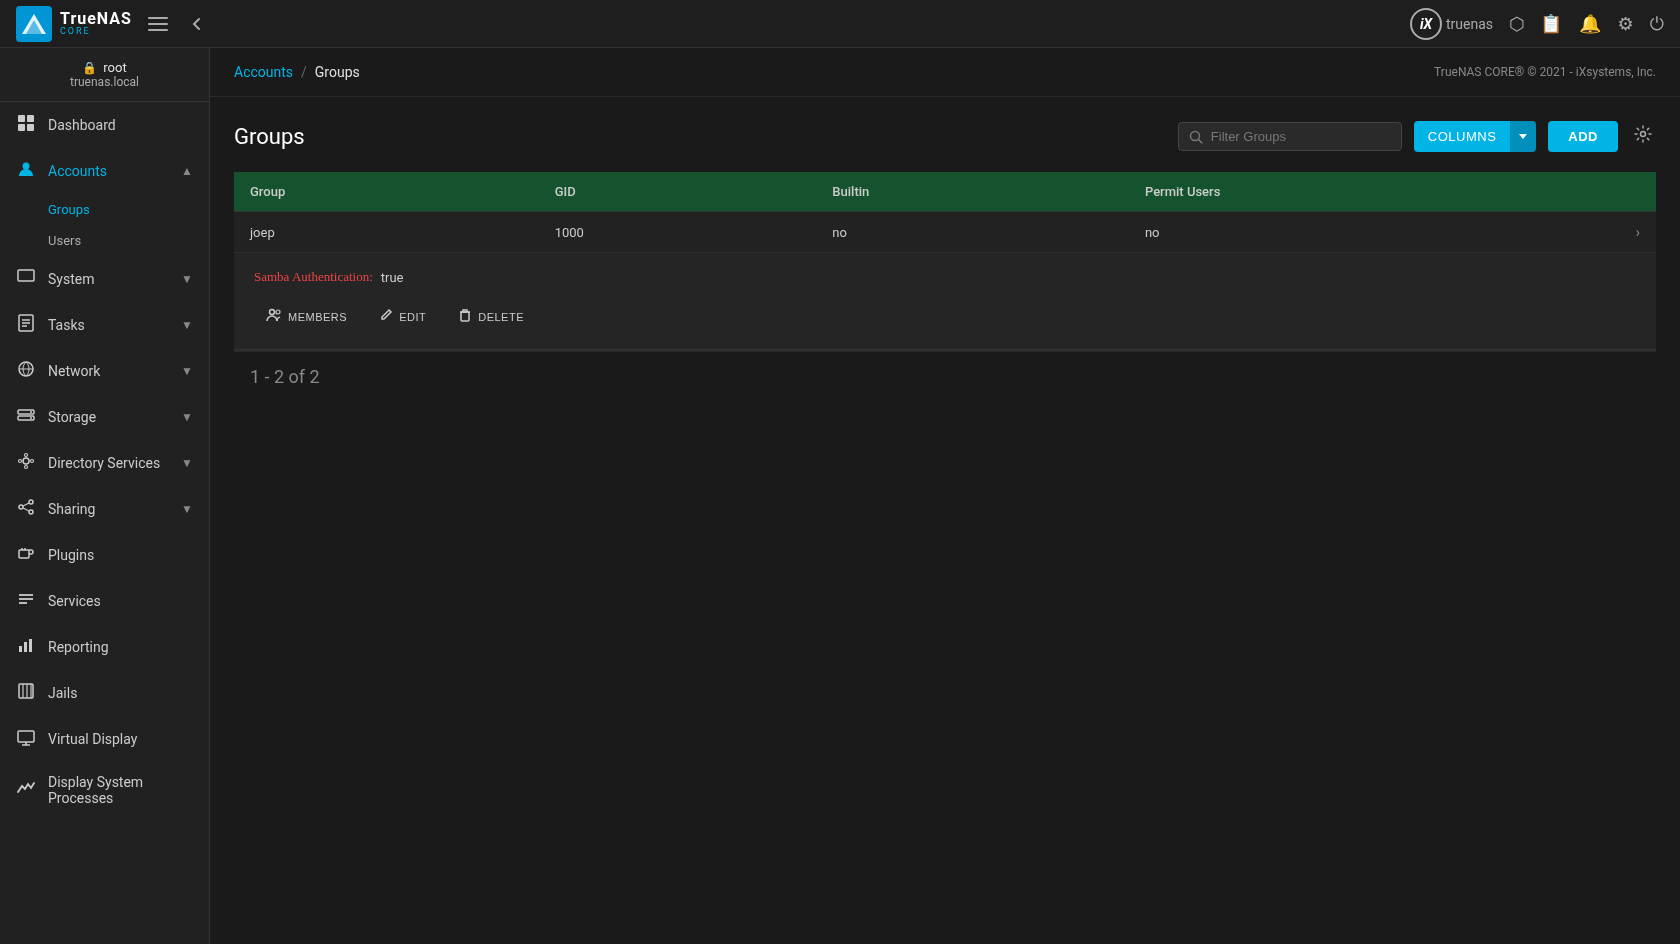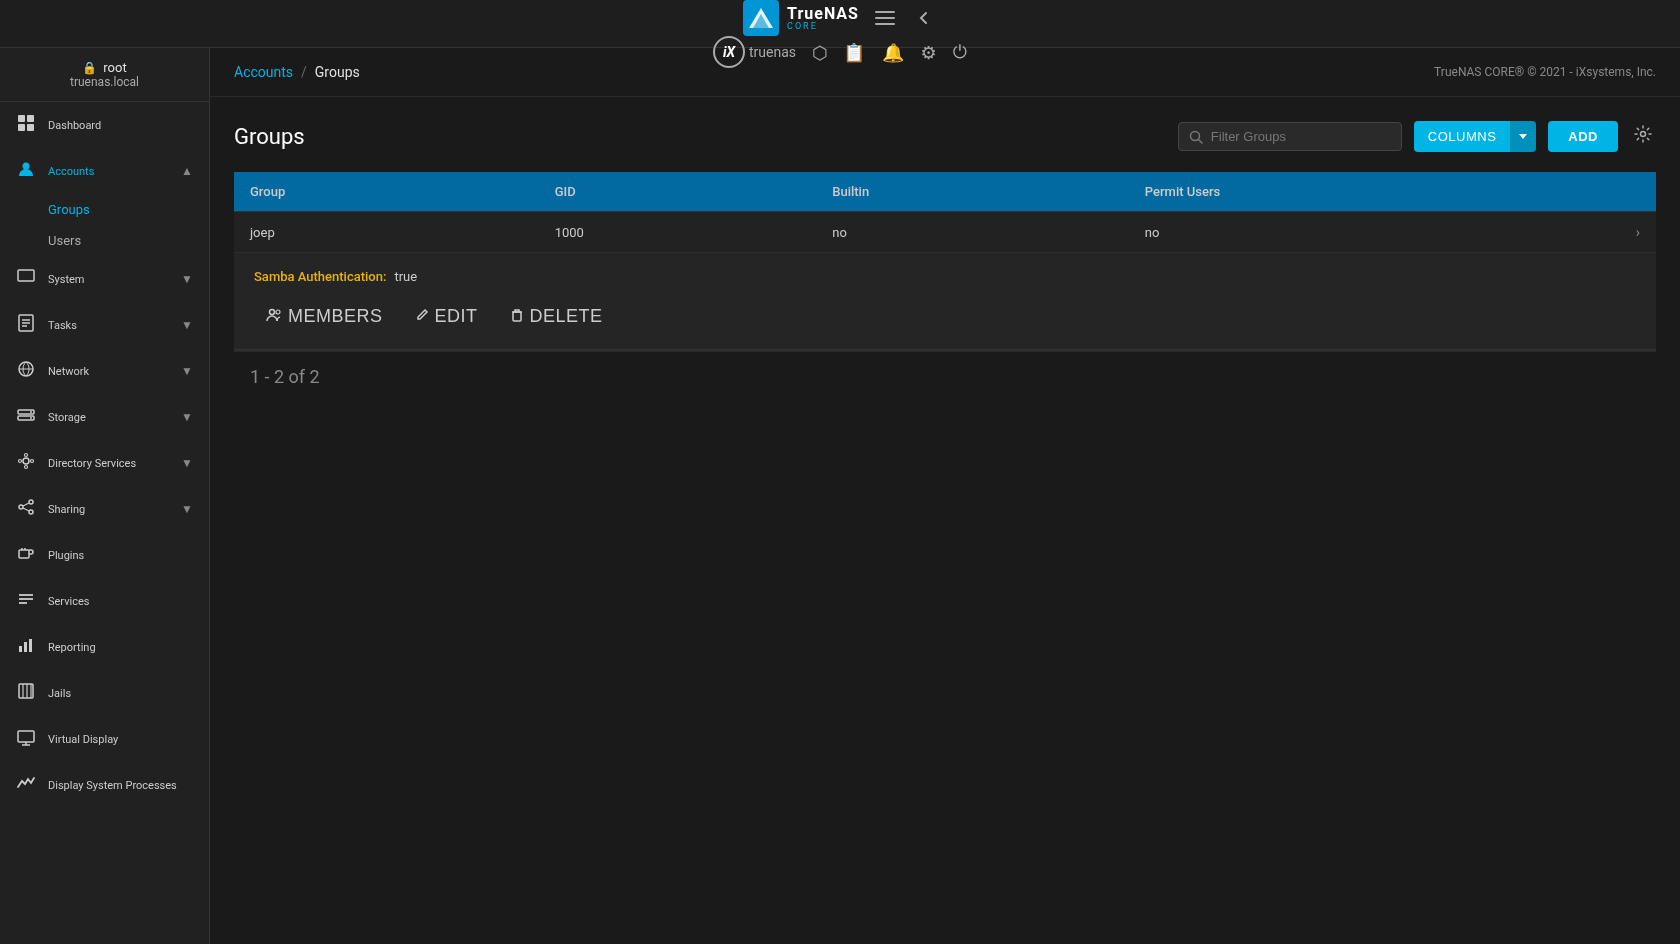--- a/index.html
+++ b/index.html
@@ -18,21 +18,20 @@
     .topbar {
       background: #1e1e1e;
       height: 48px;
       display: flex;
       align-items: center;
       justify-content: space-between;
       padding: 0 16px;
       border-bottom: 1px solid #333;
       flex-shrink: 0;
       z-index: 100;
-      flex-direction: column;
     }
     .topbar-left {
       display: flex;
       align-items: center;
       gap: 12px;
     }
     .logo-area {
       display: flex;
       align-items: center;
       gap: 8px;
@@ -166,21 +165,21 @@
     .nav-item.active {
       color: #00b4e6;
     }
     .nav-item .nav-icon {
       font-size: 18px;
       width: 20px;
       text-align: center;
       flex-shrink: 0;
     }
     .nav-item .nav-label {
-      font-size: 11px;
+      font-size: 14px;
       flex: 1;
     }
     .nav-item .chevron {
       font-size: 12px;
       color: #888;
     }
 
     .nav-subitem {
       display: flex;
       align-items: center;
@@ -317,21 +316,21 @@
       padding: 4px;
     }
 
     
     .groups-table {
       width: 100%;
       border-collapse: collapse;
       background: #222;
     }
     .groups-table thead tr {
-      background: #0369a1;
+      background: #14532d;
     }
     .groups-table th {
       text-align: left;
       padding: 12px 16px;
       color: #ccc;
       font-weight: 500;
       font-size: 13px;
       border-bottom: 1px solid #333;
     }
     .groups-table tbody tr {
@@ -364,36 +363,37 @@
     .samba-auth {
       display: flex;
       align-items: center;
       gap: 8px;
       margin-bottom: 16px;
       font-size: 13px;
       color: #ccc;
     }
     .samba-auth .label {
       font-weight: 500;
-      color: #eab308;
+      color: #ef4444;
+      font-family: Liberation Serif, serif;
     }
     .action-buttons {
       display: flex;
       gap: 8px;
     }
     .action-btn {
       display: flex;
       align-items: center;
       gap: 6px;
       background: none;
       border: none;
       color: #ccc;
       cursor: pointer;
       padding: 6px 12px;
-      font-size: 18px;
+      font-size: 11px;
       letter-spacing: 0.5px;
       text-transform: uppercase;
       font-weight: 500;
     }
     .action-btn .btn-icon {
       font-size: 16px;
     }
 
     .pagination-info {
       padding: 14px 16px;

